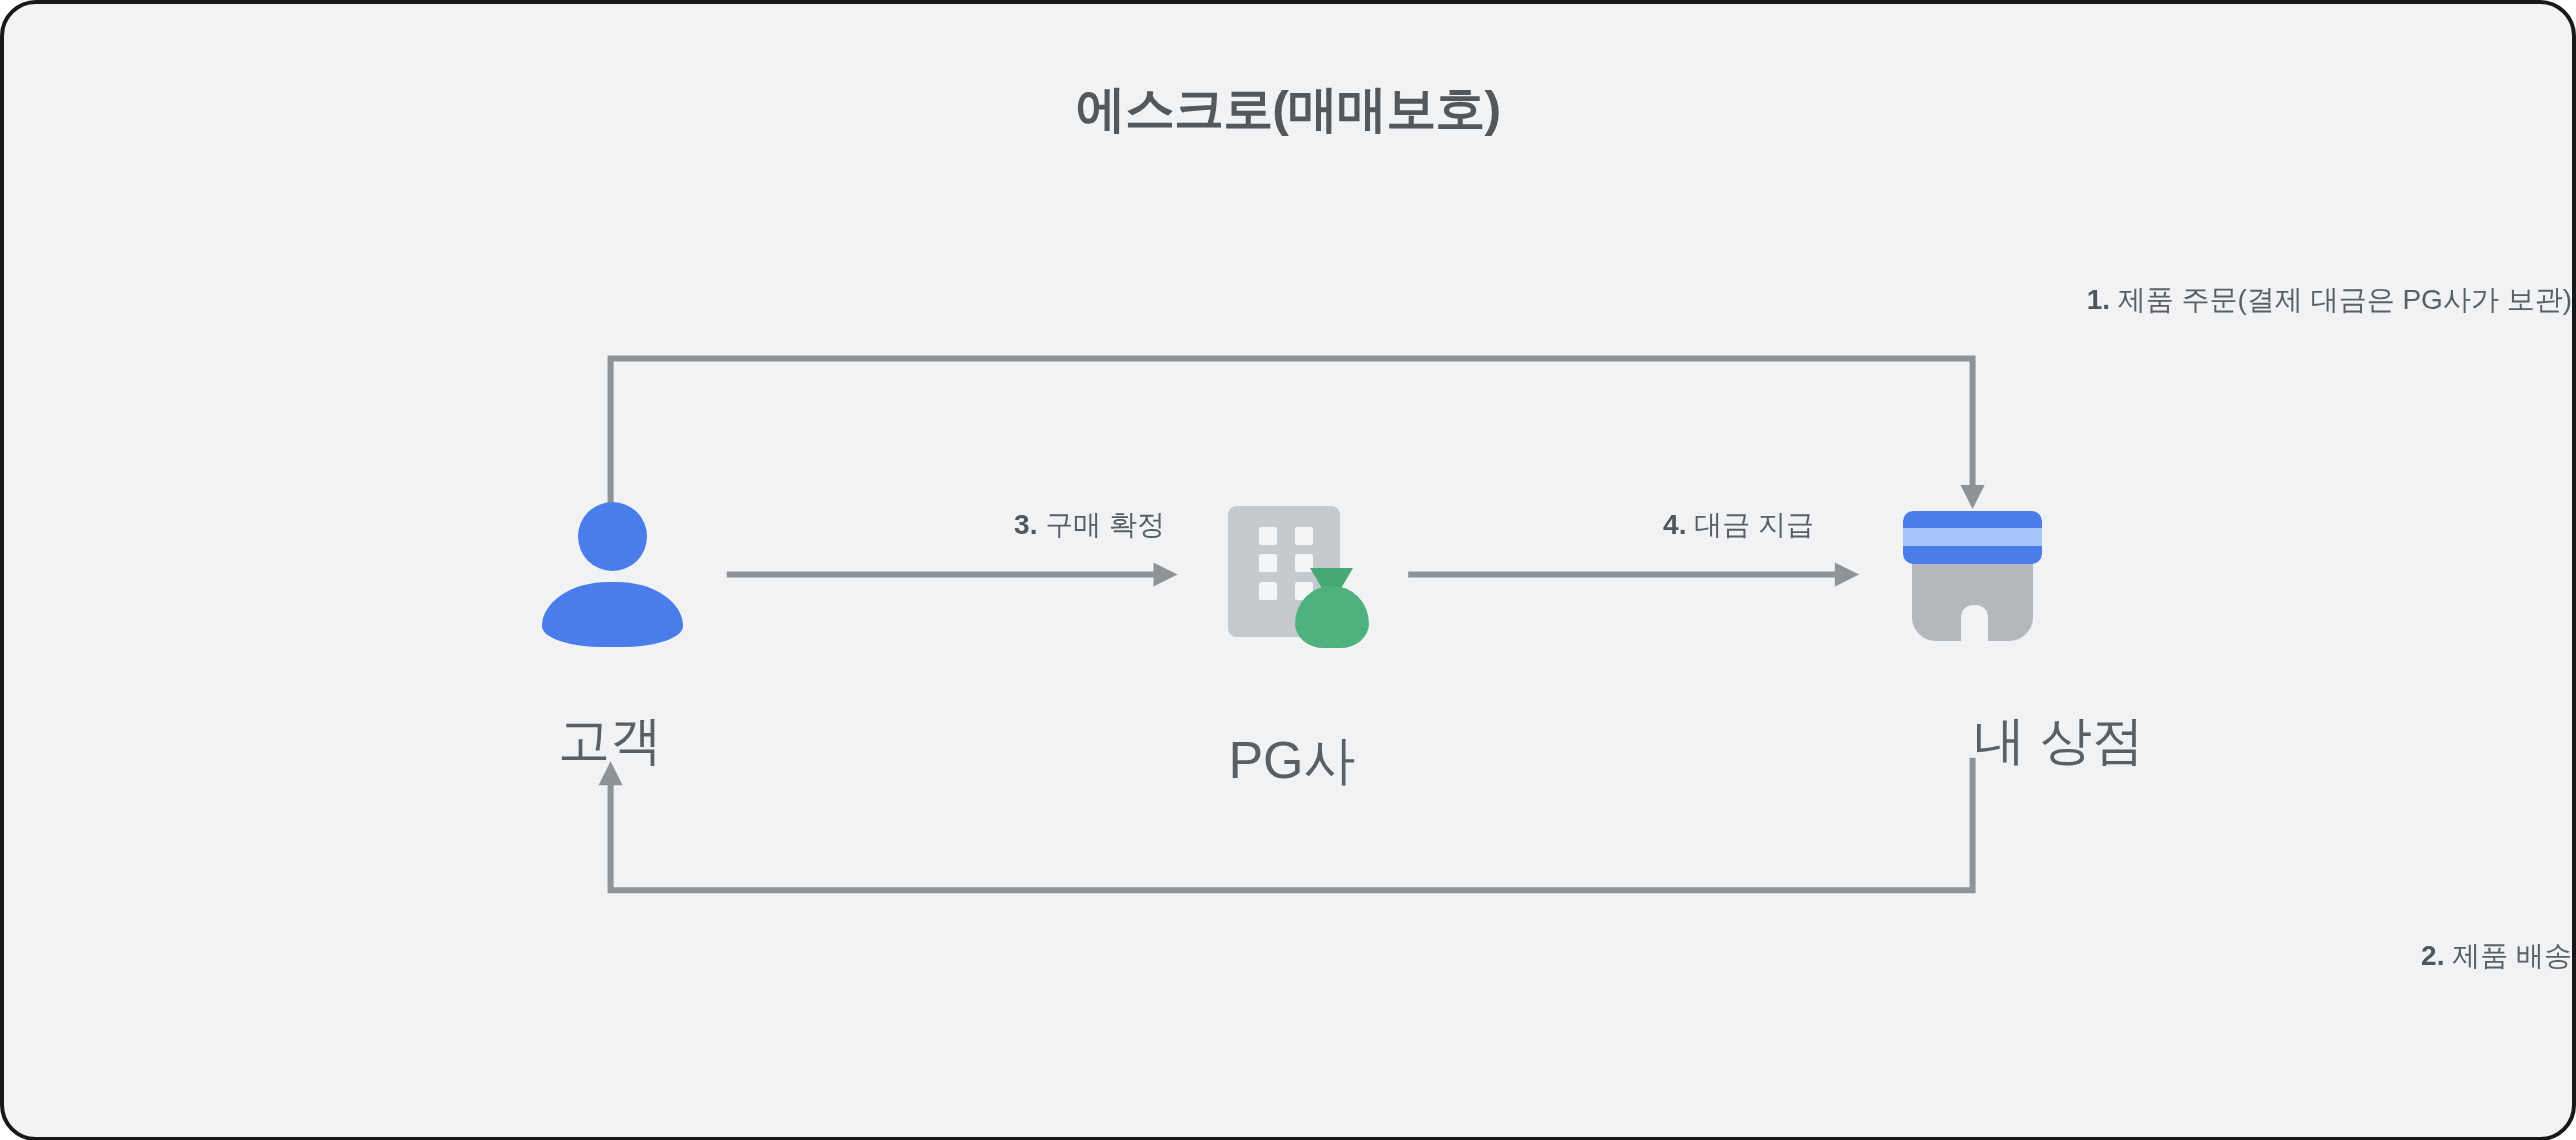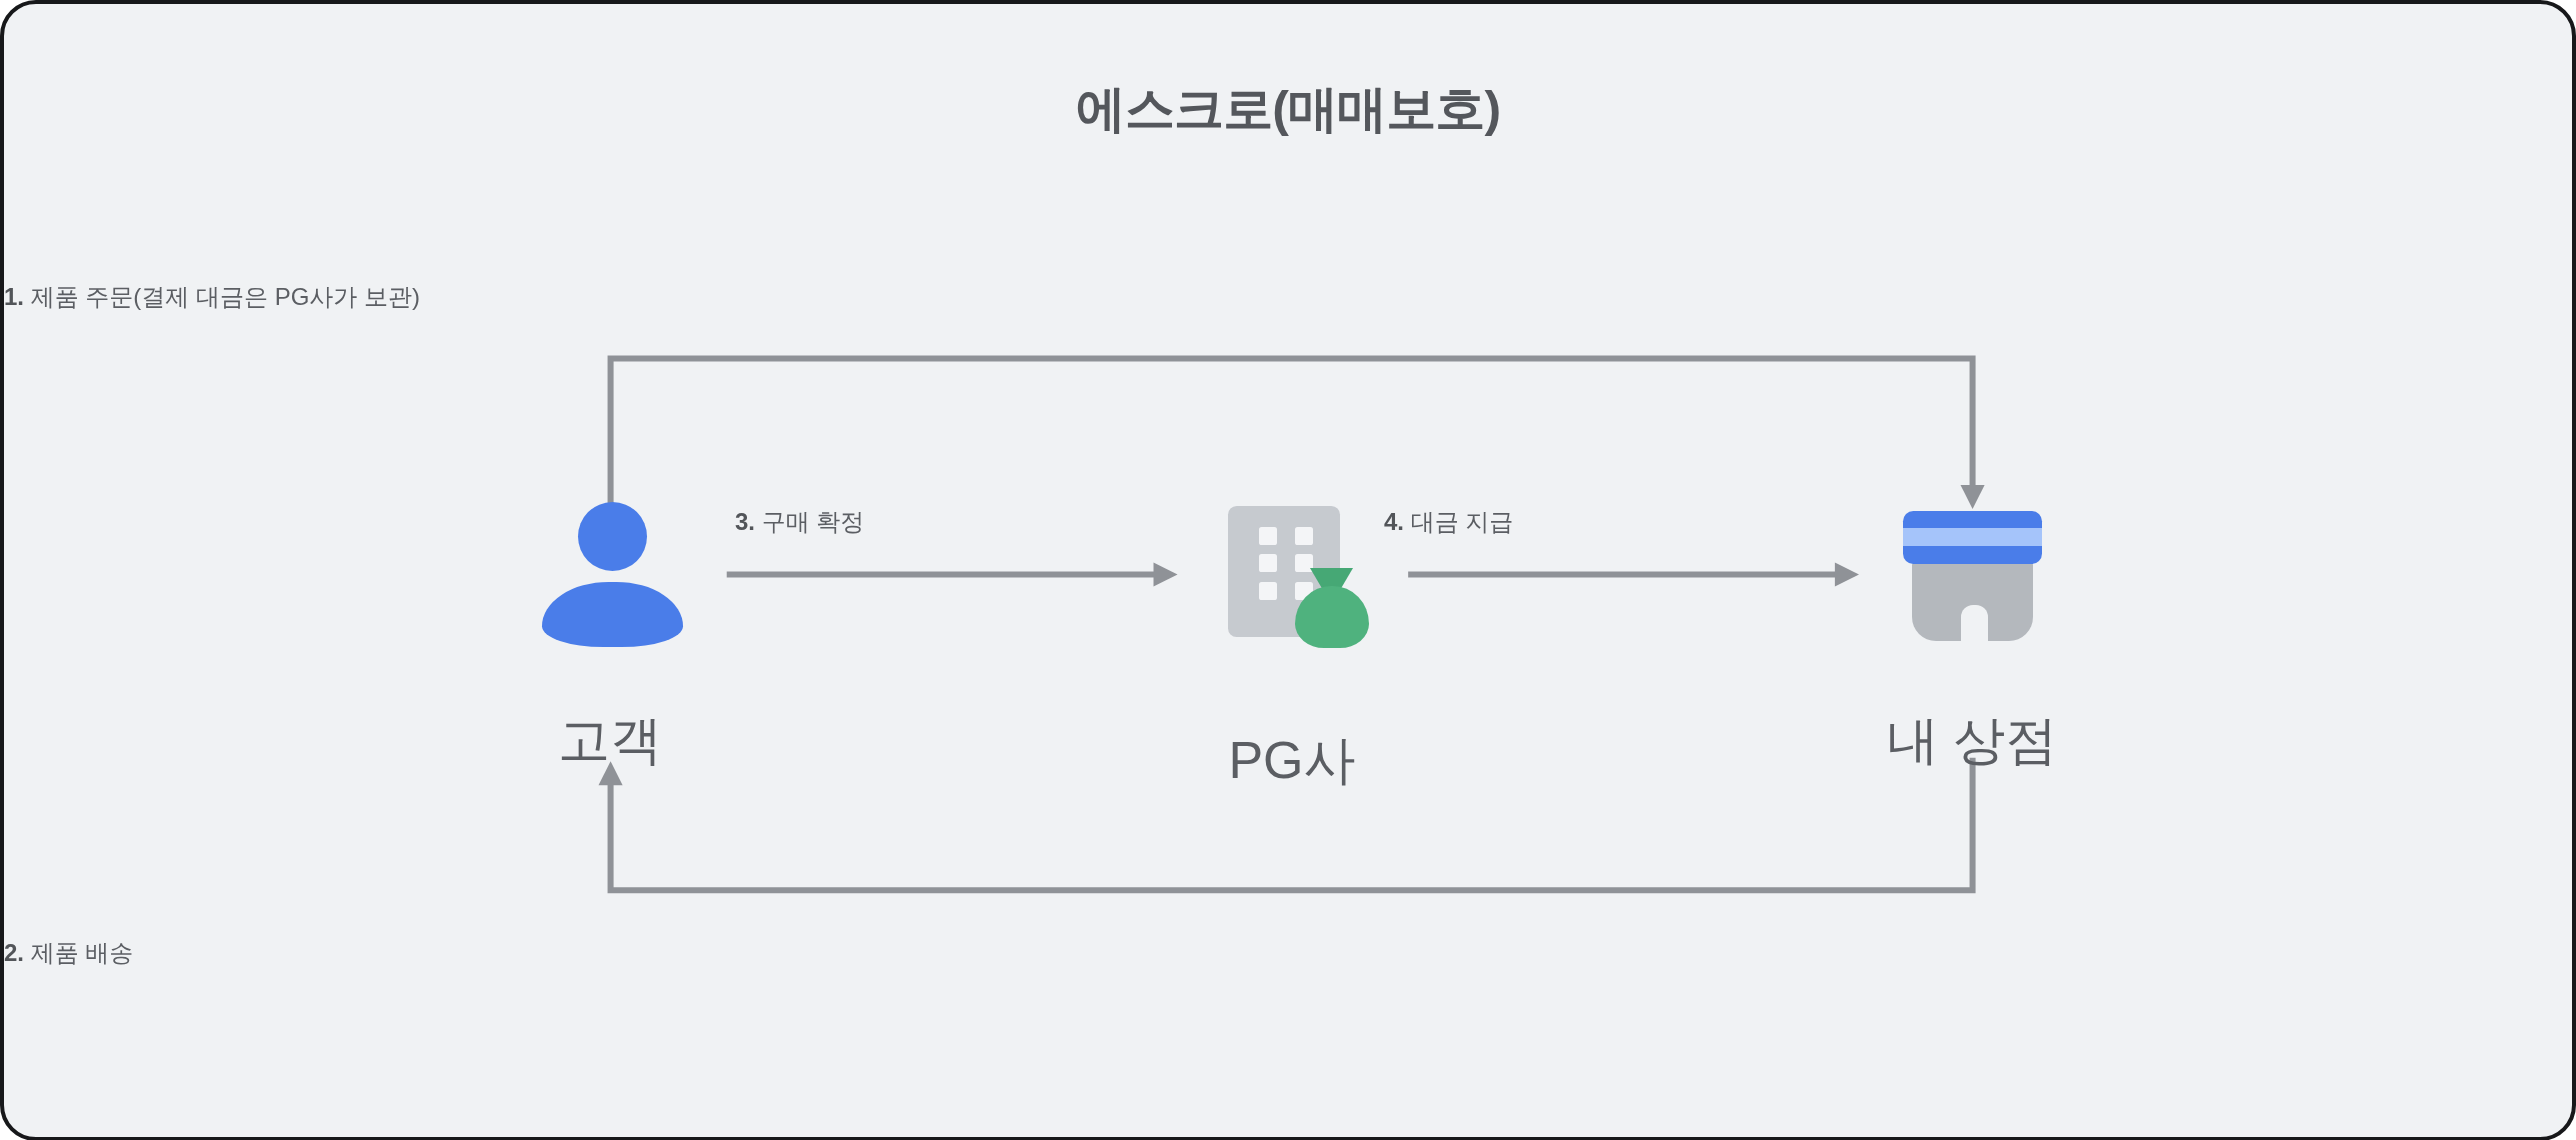--- a/index.html
+++ b/index.html
@@ -24,22 +24,22 @@
     left: 0; right: 0;
     top: 72px;
     text-align: center;
     font-size: 50px;
     font-weight: 700;
     color: #54575c;
     letter-spacing: -0.9px;
   }
   .flow-label {
     position: absolute;
-    text-align: left;
-    font-size: 24px;
+    text-align: right;
+    font-size: 28px;
     color: #5b5e63;
     white-space: nowrap;
   }
   .flow-label b { font-weight: 700; color: #525559; }
   .entity-label {
     position: absolute;
     width: 344px;
     text-align: center;
     font-size: 52px;
     color: #5b5e63;
@@ -162,18 +162,18 @@
       </div>
       <div class="bag-neck"></div>
       <div class="bag-body"></div>
       <div class="entity-label" style="left:1116px;margin-top:20px;">PG사</div>
     </div>
 
     <div>
       <div class="store-body"></div>
       <div class="store-door"></div>
       <div class="store-awning"></div>
-      <div class="entity-label" style="left:1796px;">내 상점</div>
+      <div class="entity-label" style="left:1796px;text-align:right;">내 상점</div>
     </div>
 
   </div>
 </div>
 
 
 </body></html>

